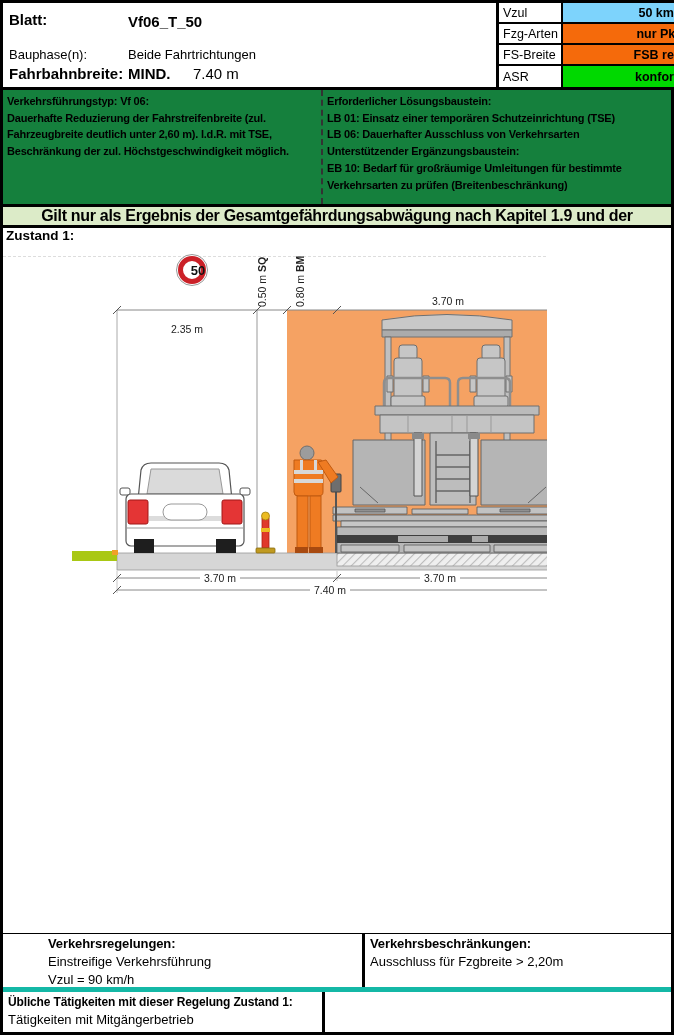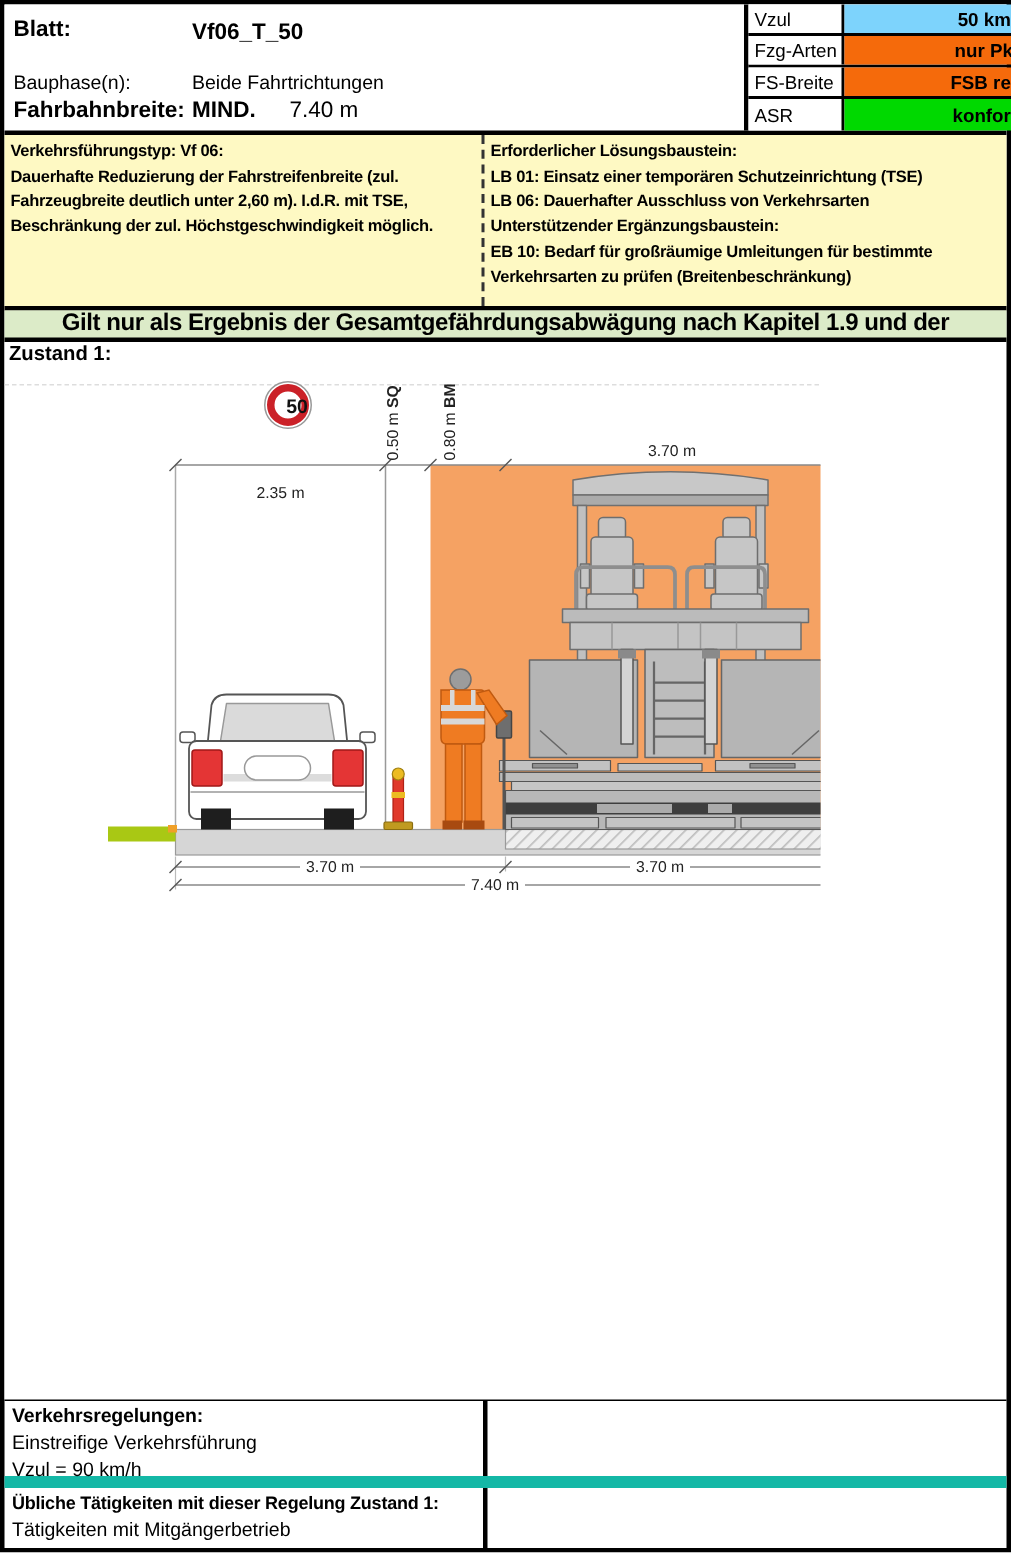--- a/index.html
+++ b/index.html
@@ -11,21 +11,21 @@
   .h-line{position:absolute;white-space:nowrap;}
   .b15{font-size:15px;font-weight:bold;}
   .r13{font-size:13px;font-weight:bold;}
   .status-table{position:absolute;left:493px;top:0;width:193px;height:84px;border-left:3px solid #000;box-sizing:border-box;display:grid;grid-template-rows:repeat(4,1fr);}
   .status-row{display:flex;border-bottom:2px solid #000;box-sizing:border-box;}
   .status-row:last-child{border-bottom:none;}
   .status-label{width:64px;background:#fff;border-right:2px solid #000;box-sizing:border-box;font-size:12.5px;display:flex;align-items:center;padding-left:4px;}
   .status-value{flex:1;display:flex;align-items:center;justify-content:flex-end;padding-right:4px;font-size:12.5px;font-weight:600;}
 
   
-  .info{position:absolute;left:0;top:87px;width:668px;height:117px;background:#fef9c3;border-bottom:3px solid #000;box-sizing:border-box;display:flex;}
+  .info{position:absolute;left:0;top:87px;width:668px;height:117px;background:#15803d;border-bottom:3px solid #000;box-sizing:border-box;display:flex;}
   .info-box{white-space:pre-line;font-size:11px;font-weight:bold;line-height:1.52;letter-spacing:-0.2px;padding:3px 5px 3px 4px;box-sizing:border-box;}
   .info-left{width:320px;border-right:2px dashed #333;}
   .info-right{flex:1;}
 
   
   .notice{position:absolute;left:0;top:204px;width:668px;height:21px;background:#dcebc8;border-bottom:3px solid #000;box-sizing:border-box;text-align:center;font-size:16px;font-weight:bold;letter-spacing:-0.3px;line-height:18px;}
 
   
   .diagram{position:absolute;left:0;top:225px;width:544px;height:705px;background:#fff;overflow:hidden;}
   .state-label{position:absolute;left:3px;top:0;font-size:13.5px;font-weight:bold;}
@@ -33,21 +33,21 @@
   .dim-label{position:absolute;font-size:10.5px;color:#222;white-space:nowrap;text-align:center;line-height:12px;}
   .dim-bg{background:#fff;padding:0 4px;}
   .rot{transform:rotate(-90deg);transform-origin:0 100%;}
   .rot b{font-weight:bold;}
   .sign{position:absolute;left:173px;top:26px;width:32px;height:32px;border-radius:50%;background:#fff;border:1px solid #999;box-sizing:border-box;}
   .sign-ring{position:absolute;inset:1px;border:5px solid #cb2128;border-radius:50%;background:#fff;display:flex;align-items:center;justify-content:center;font-size:13px;font-weight:bold;color:#111;padding-left:12px;}
 
   
   .footer{position:absolute;left:0;top:930px;width:668px;height:99px;border-top:1px solid #000;box-sizing:border-box;display:flex;flex-direction:column;}
   .f-row{display:flex;box-sizing:border-box;}
-  .f-row1{height:58px;border-bottom:8px solid #14b8a6;}
+  .f-row1{height:58px;border-bottom:5px solid #14b8a6;padding-left:40px;}
   .f-row2{flex:1;}
   .f-cell{box-sizing:border-box;padding:1px 5px;}
   .f-left{width:322px;border-right:3px solid #000;}
   .f-right{flex:1;}
   .f-title{font-size:13px;font-weight:bold;line-height:18px;letter-spacing:-0.1px;white-space:nowrap;}
   .f-title2{font-size:12px;letter-spacing:-0.15px;}
   .f-body{font-size:13px;line-height:18px;white-space:pre-line;}
 </style>
 </head>
 <body>
@@ -275,20 +275,24 @@
     <div class="dim-label dim-bg" style="left:307px;top:356px;">7.40 m</div>
   </div>
 
   <div class="footer">
     <div class="f-row f-row1">
       <div class="f-cell f-left">
         <div class="f-title">Verkehrsregelungen:</div>
         <div class="f-body">Einstreifige Verkehrsführung
 Vzul = 90 km/h</div>
       </div>
+      <div class="f-cell f-right">
+        <div class="f-title">Verkehrsbeschränkungen:</div>
+        <div class="f-body">Ausschluss für Fzgbreite &gt; 2,20m</div>
+      </div>
     </div>
     <div class="f-row f-row2">
       <div class="f-cell f-left">
         <div class="f-title f-title2">Übliche Tätigkeiten mit dieser Regelung Zustand 1:</div>
         <div class="f-body">Tätigkeiten mit Mitgängerbetrieb</div>
       </div>
     </div>
   </div>
 
 </div>

